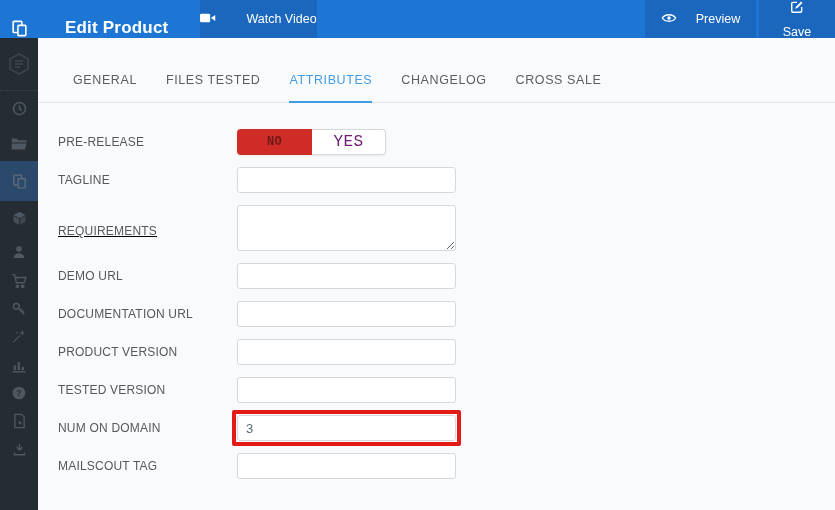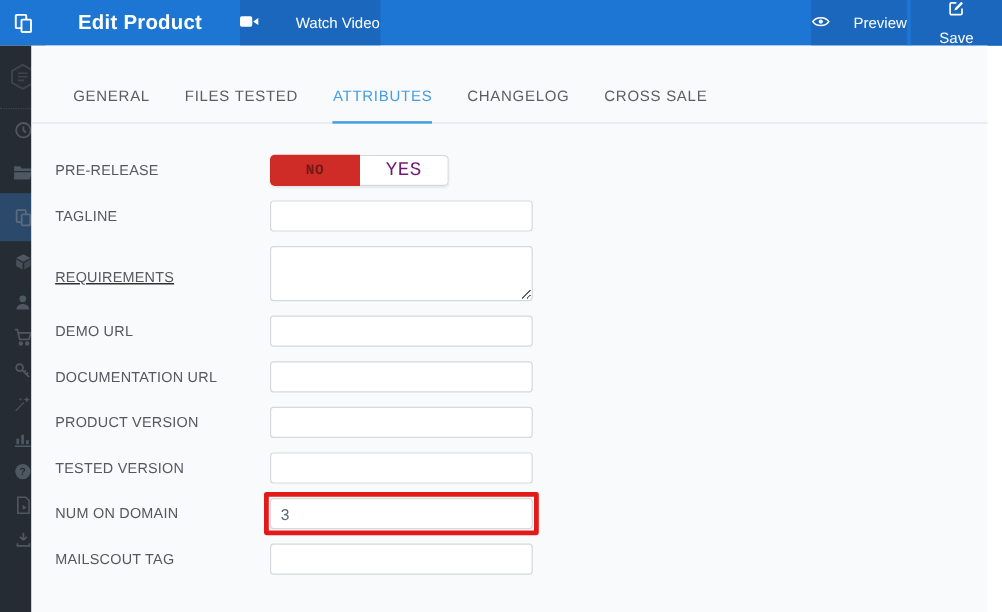--- a/index.html
+++ b/index.html
@@ -1,45 +1,45 @@
 <!DOCTYPE html>
 <html><head>
 <meta charset="utf-8">
 <style>
   * { margin:0; padding:0; box-sizing:border-box; }
   html,body { width:835px; height:510px; overflow:hidden;
     font-family:"Liberation Sans", sans-serif; background:#fff; }
 
   
   .header { position:absolute; top:0; left:0; width:835px; height:38px;
-    background:#1d76d3; display:flex; align-items:center; color:#fff; }
+    background:#1d76d3; display:flex; align-items:flex-end; color:#fff; }
   .header-logo { width:38px; display:flex; align-items:center; justify-content:center; }
   .header-title { display:flex; align-items:center; padding-left:27px;
     font-size:17px; font-weight:bold; letter-spacing:0.2px; }
   .hdr-btn { display:flex; align-items:center; justify-content:center; gap:8px;
     background:#1a67bd; color:#fff; font-size:12.5px; cursor:pointer; border:none; }
   .watch-video { position:absolute; left:200px; top:0; width:117px; height:38px;gap:30px; }
   .header-right { margin-left:auto; display:flex; }
-  .preview-btn { width:80px; height:38px;gap:19px; }
+  .preview-btn { width:111px; height:38px;gap:19px; }
   .save-btn { width:79px; height:38px; border-left:3px solid #1d76d3;flex-direction:column; }
 
   
   .sidebar { position:absolute; top:38px; left:0; width:38px; height:472px;
     background:#262c33; display:flex; flex-direction:column; }
   .sb-logo { height:53px; display:flex; align-items:center; justify-content:center;
     border-bottom:1px dotted #3d4650; }
   .sb-item { height:28px; display:flex; align-items:center; justify-content:center;
     color:#4d5862; cursor:pointer; }
   .sb-item.h35 { height:35px; }
   .sb-item.h31 { height:31px; }
   .sb-item.active { height:40px; background:#2b4a6b; color:#5d6b7a; }
   .sb-item svg { display:block; }
 
   
-  .main { position:absolute; top:38px; left:26px; width:797px; height:472px;
+  .main { position:absolute; top:38px; left:38px; width:797px; height:472px;
     background:#f9fafb; }
 
   
   .tabs { display:flex; padding-left:35px; height:65px; align-items:flex-end;
     border-bottom:1px solid #e3e5e8; }
   .tab { font-size:12.5px; letter-spacing:0.6px; color:#5a5e63; padding-bottom:14px;
     margin-right:29px; cursor:pointer; border-bottom:2px solid transparent; margin-bottom:-1px; }
   .tab.active { color:#459de2; border-bottom-color:#3f9ce0; }
 
   

